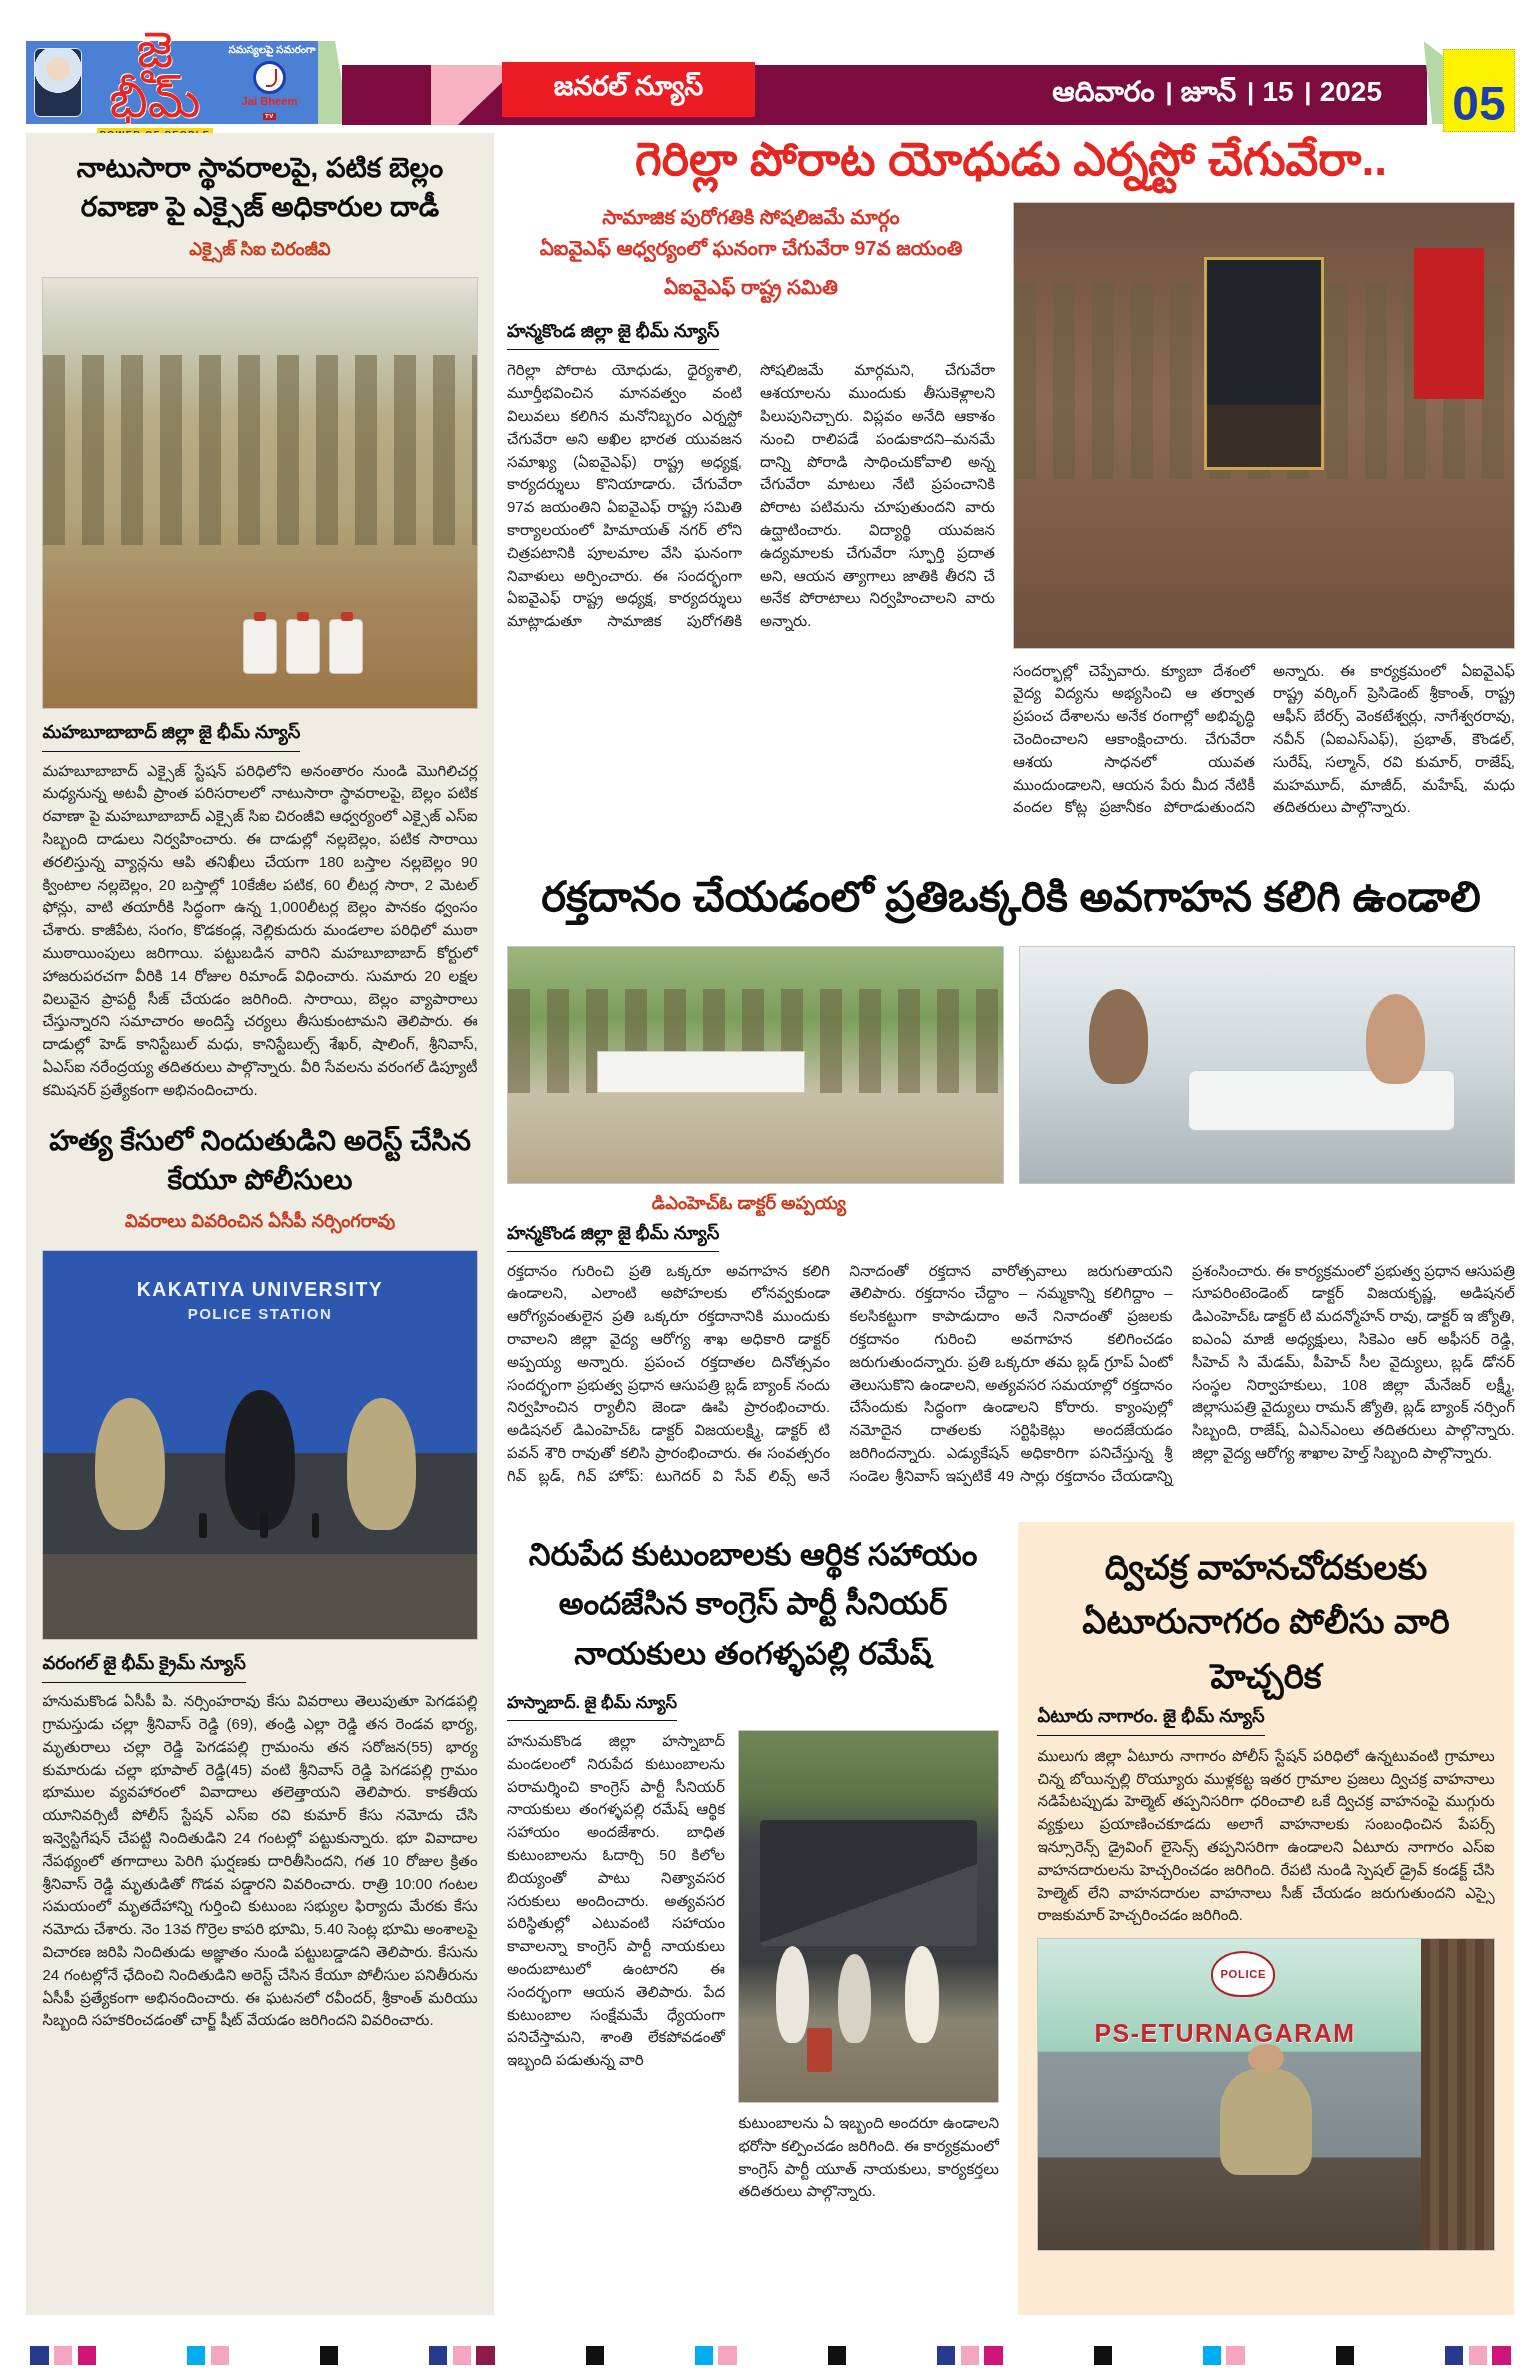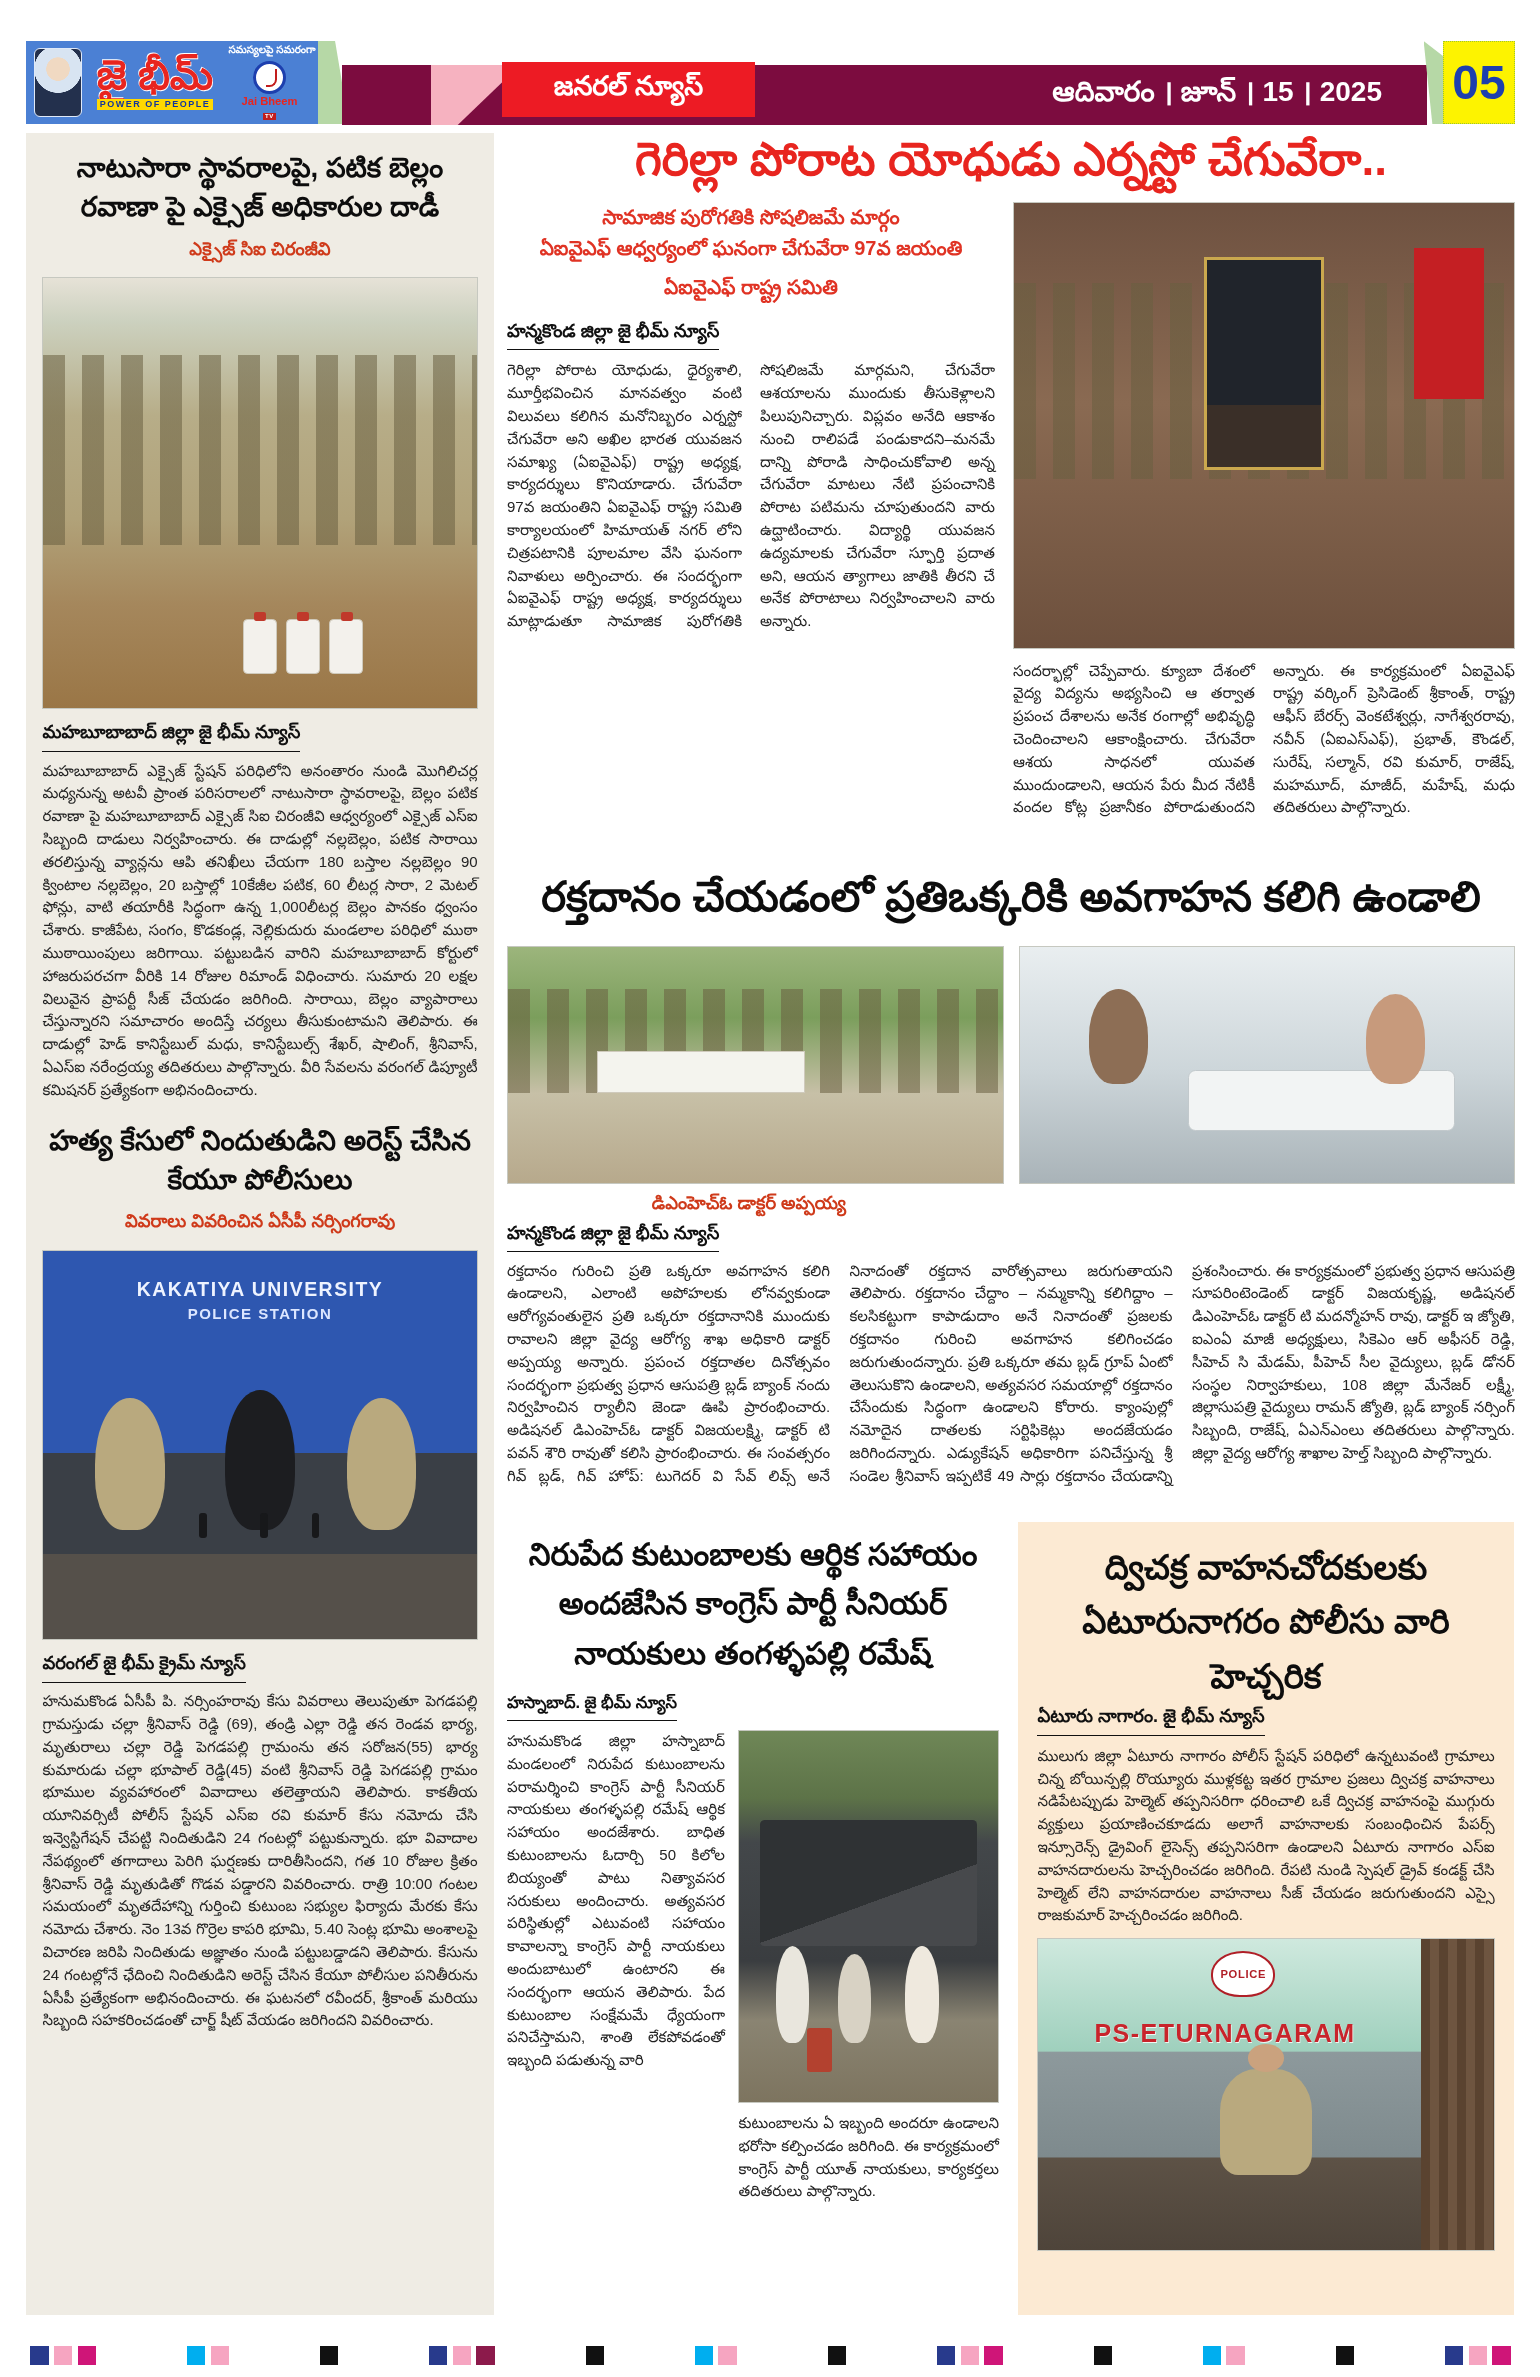--- a/index.html
+++ b/index.html
@@ -7,36 +7,36 @@
   body{font-family:"Liberation Sans","DejaVu Sans",sans-serif;color:#1c1c1c}
   .page{position:relative;width:1541px;height:2377px;margin:0 auto;background:#ffffff;overflow:hidden}
 
   
   .masthead{position:absolute;left:26px;top:41px;right:26px;height:83px}
   .logo-box{position:absolute;left:0;top:0;width:292px;height:83px;background:#4b80d4;display:flex;align-items:center;padding:4.5px 7.5px;gap:7.5px}
   .avatar{width:48px;height:69px;border-radius:6px;flex:0 0 auto;
     background:radial-gradient(circle at 50% 30%, #f0d9c2 0 22%, #d8e4f2 23% 45%, #23304d 46% 100%);
     border:1.5px solid #dfe9f8}
   .logo-mid{flex:1;text-align:center}
-  .paper-name{color:#e8251f;font-size:41px;font-weight:700;line-height:1;text-shadow:0.7px 0.7px 0 #fff,-0.7px -0.7px 0 #fff}
+  .paper-name{color:#e8251f;font-size:50px;font-weight:400;line-height:1;text-shadow:0.7px 0.7px 0 #fff,-0.7px -0.7px 0 #fff}
   .power-band{margin-top:3px;background:#ffd900;color:#13359c;font-size:9px;font-weight:800;letter-spacing:1.5px;padding:0.7px 3px;display:inline-block}
   .logo-right{width:82px;text-align:center;flex:0 0 auto}
   .masthead-tagline{color:#ffffff;font-size:10.4px;font-weight:700;margin-bottom:3px;white-space:nowrap}
   .tv-circle{width:33px;height:33px;margin:0 auto;border-radius:50%;background:#fff;border:3px solid #1d3fae;position:relative}
   .tv-circle::after{content:"";position:absolute;left:9.7px;top:5.2px;width:9px;height:16.4px;border:2.2px solid #c21d1d;border-top:none;border-left:none;border-radius:0 0 7.5px 0}
   .tv-name{color:#e8251f;font-size:11.2px;font-weight:800;margin-top:1.5px;white-space:nowrap}
   .tv-band{background:#c21d1d;color:#fff;font-size:6px;font-weight:700;letter-spacing:0.7px;padding:0.7px 1.5px;display:inline-block}
   .green-wedge{position:absolute;left:292px;top:0;width:31px;height:83px;background:#b6d8a6;clip-path:polygon(0 0,55% 0,100% 100%,0 100%)}
   .date-bar{position:absolute;left:316px;top:24px;right:88px;height:60px;background:#7c0c3f}
   .pink-wedge{position:absolute;left:89px;top:0;width:89px;height:100%;background:#f6b2c0;clip-path:polygon(0 0,100% 0,30% 100%,0 100%)}
   .section-box{position:absolute;left:160px;top:-3px;width:253px;height:55px;background:#ed1b24;display:flex;align-items:center;justify-content:center}
   .section-label{color:#ffffff;font-size:27px;font-weight:800;white-space:nowrap}
   .date-text{position:absolute;right:45px;top:0;height:100%;display:flex;align-items:center;color:#ffffff;font-size:28px;font-weight:800;white-space:nowrap}
   .green-wedge2{position:absolute;right:72px;top:0;width:19.4px;height:83px;background:#b6d8a6;clip-path:polygon(0 0,100% 18%,100% 100%,45% 100%)}
-  .page-num-box{position:absolute;right:0;top:0;width:72px;height:83px;background:#fdf300;border:1.5px dotted #9ec42a;display:flex;align-items:center;justify-content:center}
+  .page-num-box{position:absolute;right:0;top:8px;width:72px;height:83px;background:#fdf300;border:1.5px dotted #9ec42a;display:flex;align-items:flex-end;justify-content:center}
   .page-num{color:#1d3fae;font-size:48px;font-weight:800}
 
   
   .h-black{font-weight:800;color:#0d0d0d;text-align:center}
   .byline-red{color:#cf3a1a;font-size:18px;font-weight:700;text-align:center}
   .dateline{display:inline-block;font-size:18px;font-weight:700;color:#111;border-bottom:1.5px solid #111;padding-bottom:3.7px}
   .body-text{font-size:15px;line-height:1.52;text-align:justify;color:#222}
   .photo{position:relative;overflow:hidden;border:0.7px solid #c6c8c0}
   .crowd::before{content:"";position:absolute;left:0;right:0;top:18%;height:44%;
     background:repeating-linear-gradient(90deg,rgba(105,95,64,.55) 0 22.4px,rgba(0,0,0,0) 22.4px 39px)}

